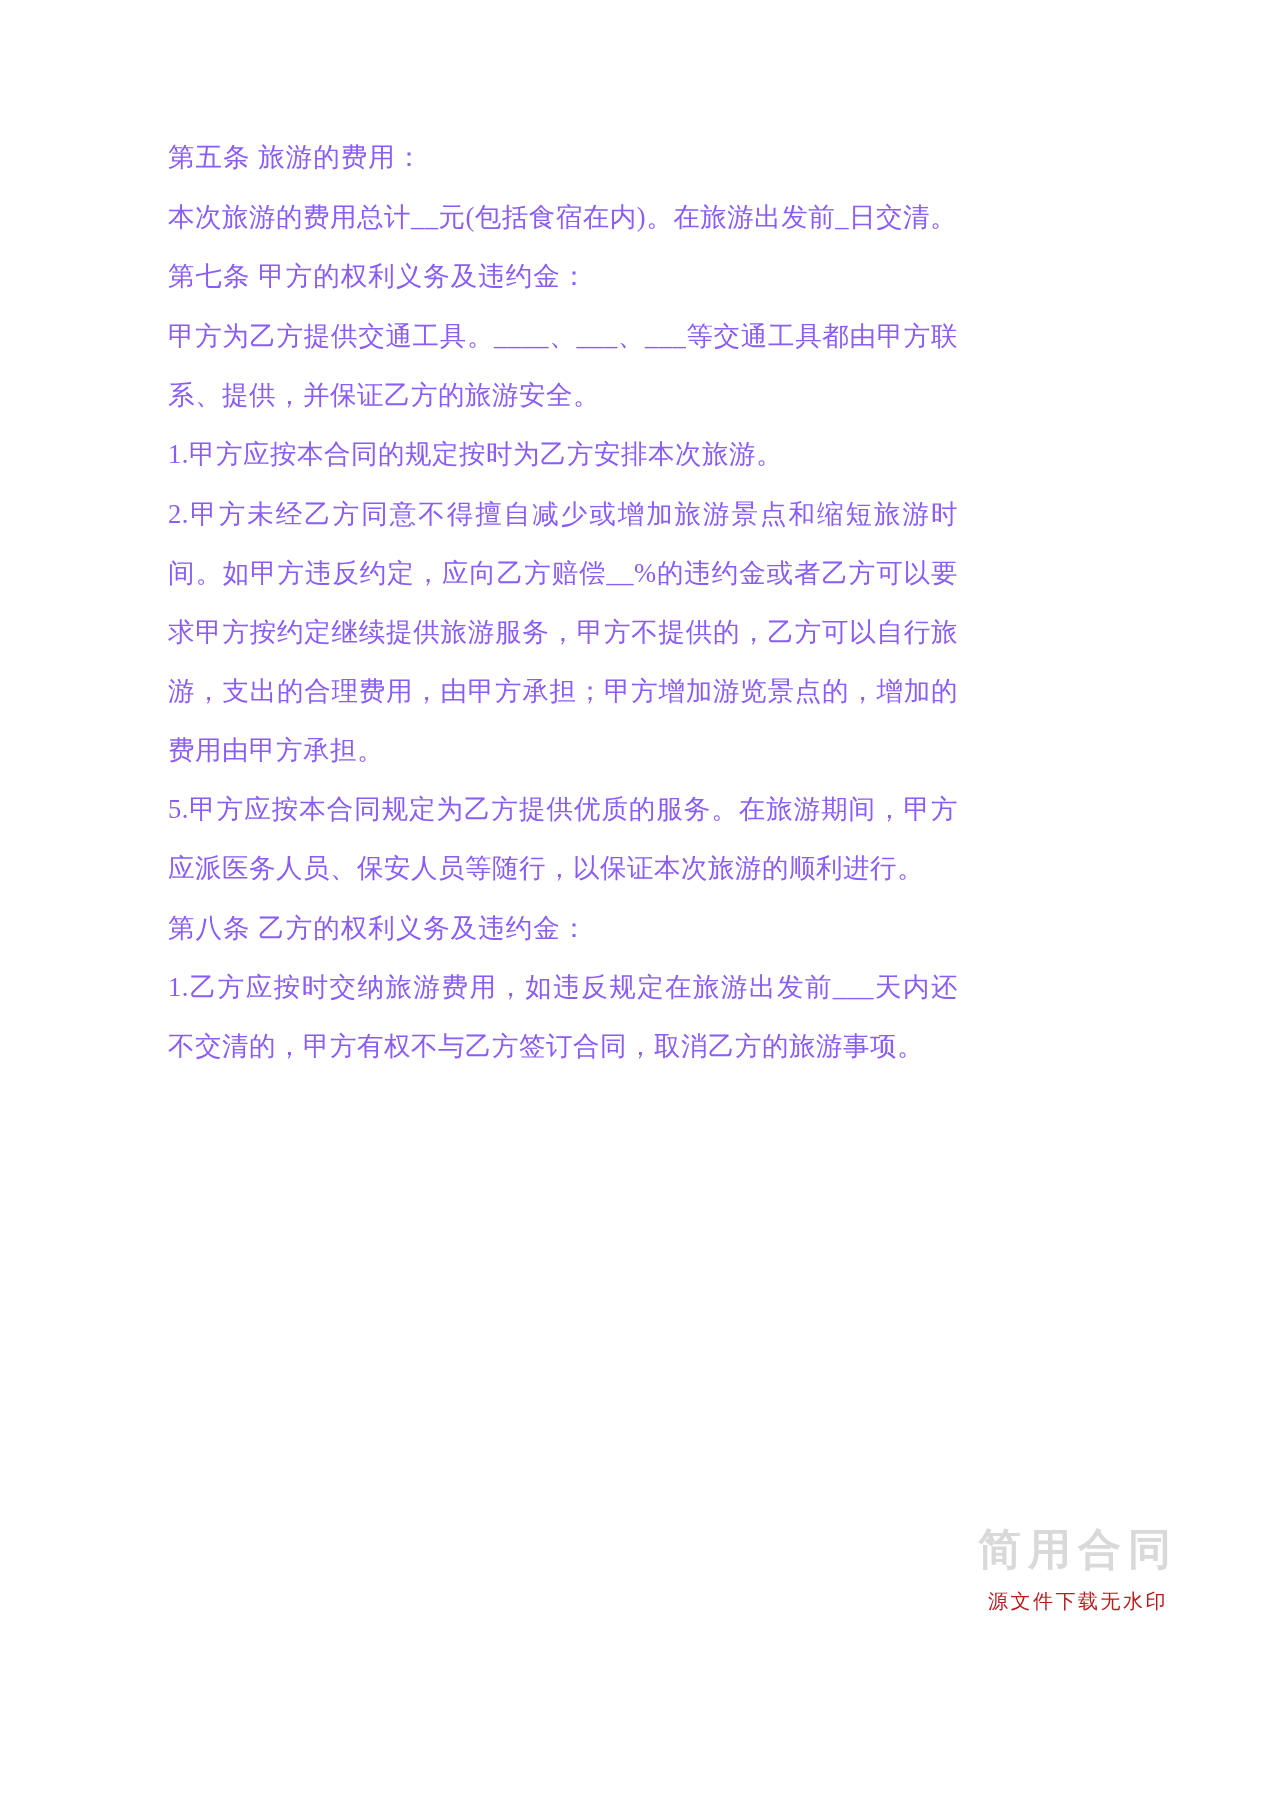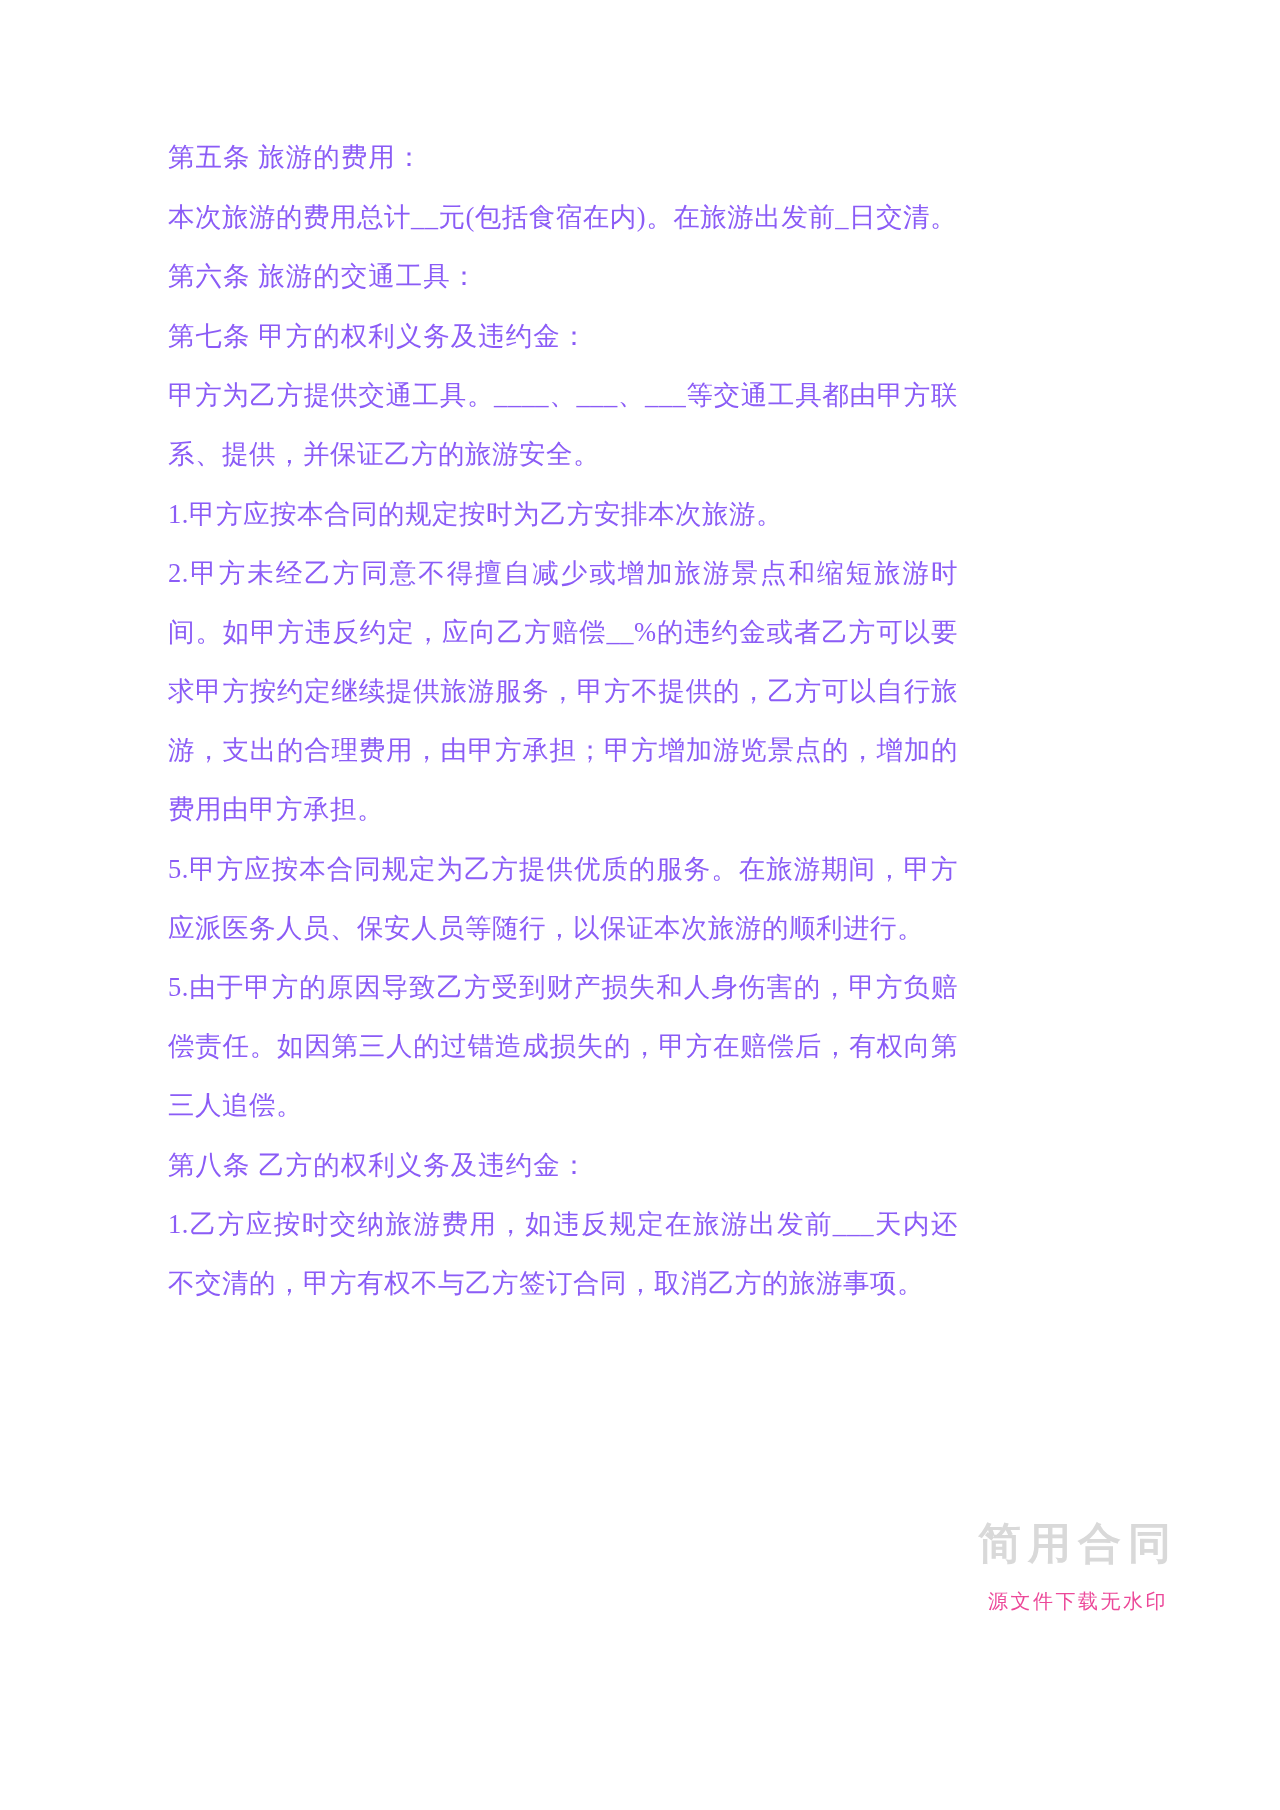--- a/index.html
+++ b/index.html
@@ -50,43 +50,41 @@
   }
   .wm-main {
     font-size: 43px;
     letter-spacing: 7px;
     color: #d9d9d9;
     font-weight: 700;
     line-height: 1.25;
     font-family: Liberation Serif, serif;
   }
   .wm-sub {
-    margin-top: 17px;
+    margin-top: 11px;
     font-size: 20px;
     letter-spacing: 2.5px;
-    color: #ec4899;
+    color: #b91c1c;
     line-height: 1.3;
     font-family: "Liberation Sans", "DejaVu Sans", sans-serif;
   }
 </style>
 </head>
 <body>
 
 <div class="page">
 
   <div class="doc-body">
     <p class="para heading">第五条 旅游的费用：</p>
     <p class="para">本次旅游的费用总计__元(包括食宿在内)。在旅游出发前_日交清。</p>
-    <p class="para heading">第六条 旅游的交通工具：</p>
     <p class="para heading">第七条 甲方的权利义务及违约金：</p>
     <p class="para">甲方为乙方提供交通工具。____、___、___等交通工具都由甲方联系、提供，并保证乙方的旅游安全。</p>
     <p class="para">1.甲方应按本合同的规定按时为乙方安排本次旅游。</p>
     <p class="para">2.甲方未经乙方同意不得擅自减少或增加旅游景点和缩短旅游时间。如甲方违反约定，应向乙方赔偿__%的违约金或者乙方可以要求甲方按约定继续提供旅游服务，甲方不提供的，乙方可以自行旅游，支出的合理费用，由甲方承担；甲方增加游览景点的，增加的费用由甲方承担。</p>
     <p class="para">5.甲方应按本合同规定为乙方提供优质的服务。在旅游期间，甲方应派医务人员、保安人员等随行，以保证本次旅游的顺利进行。</p>
-    <p class="para">5.由于甲方的原因导致乙方受到财产损失和人身伤害的，甲方负赔偿责任。如因第三人的过错造成损失的，甲方在赔偿后，有权向第三人追偿。</p>
     <p class="para heading">第八条 乙方的权利义务及违约金：</p>
     <p class="para">1.乙方应按时交纳旅游费用，如违反规定在旅游出发前___天内还不交清的，甲方有权不与乙方签订合同，取消乙方的旅游事项。</p>
   </div>
 
   <div class="watermark">
     <div class="wm-main">简用合同</div>
     <div class="wm-sub">源文件下载无水印</div>
   </div>
 
 </div>

